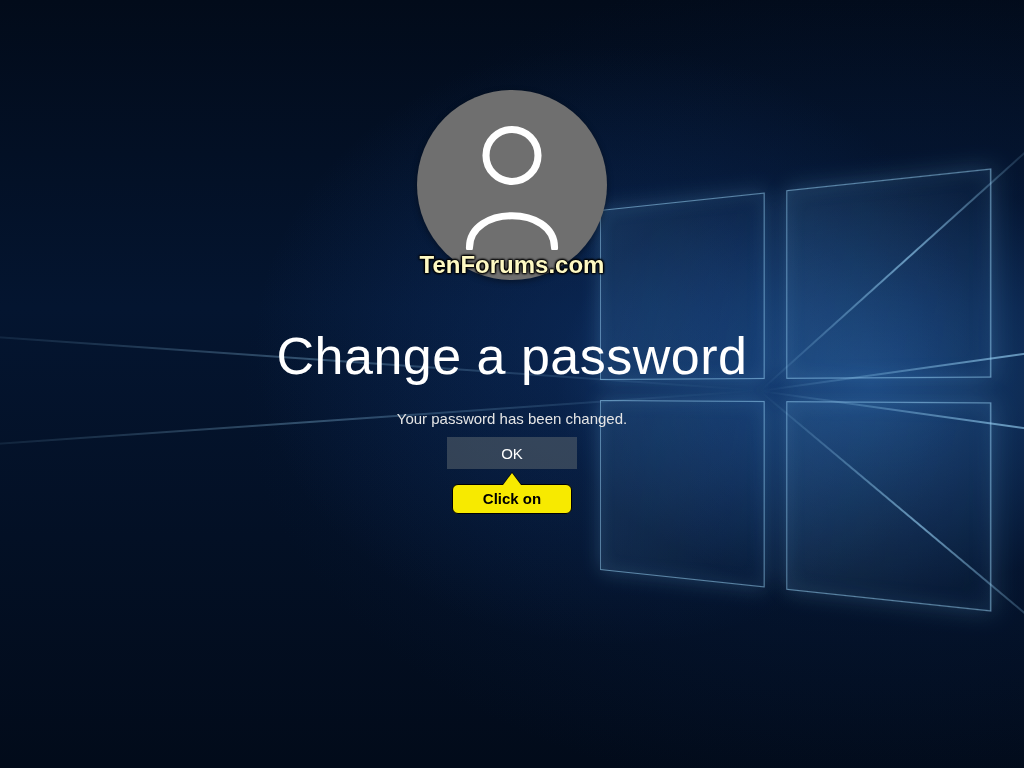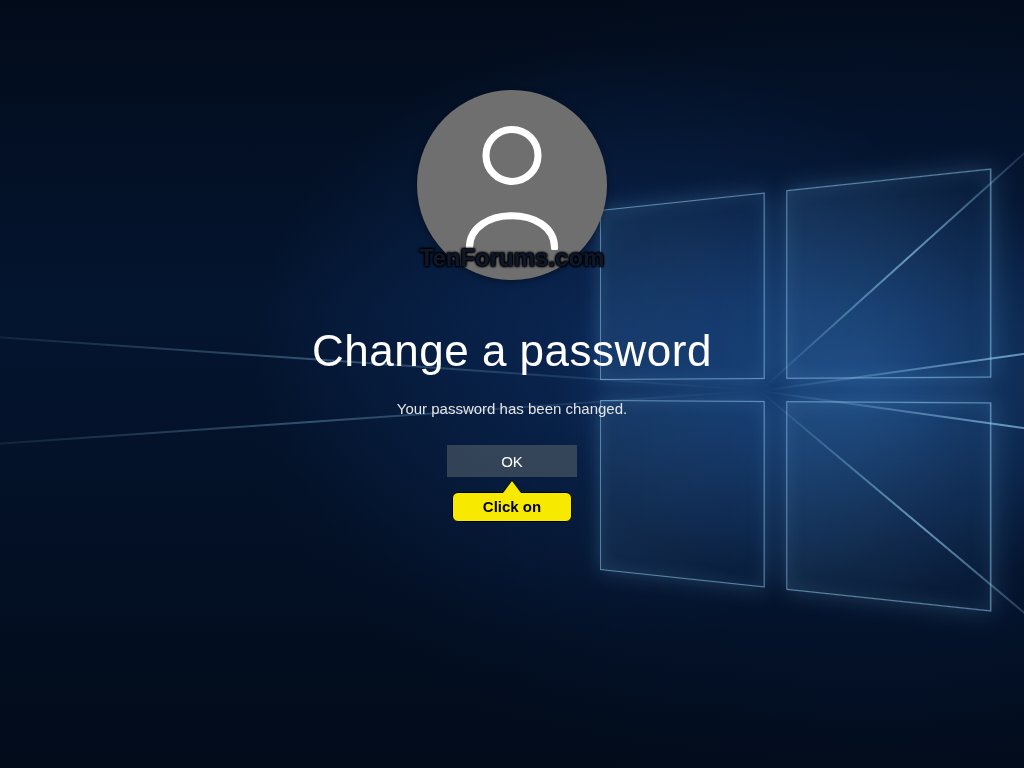--- a/index.html
+++ b/index.html
@@ -62,43 +62,43 @@
       background: #6f6f6f;
       display: flex;
       align-items: center;
       justify-content: center;
       position: relative;
       box-shadow: 0 2px 6px rgba(0,0,0,0.4);
     }
     .avatar svg { width: 120px; height: 130px; }
     .watermark {
       position: absolute;
-      bottom: 8px;
+      bottom: 1px;
       width: 100%;
       text-align: center;
       font-weight: 700;
       font-size: 24px;
-      color: #0f172a;
+      color: #fef9c3;
       text-shadow: 1px 1px 2px #000, -1px -1px 2px #000, 1px -1px 2px #000, -1px 1px 2px #000;
       font-family: Arial, sans-serif;
     }
     .heading {
       margin-top: 46px;
-      font-size: 44px;
+      font-size: 52px;
       font-weight: 300;
       letter-spacing: 0.5px;
     }
     .message {
       margin-top: 24px;
       font-size: 15px;
       font-weight: 400;
       color: #e5e5e5;
     }
     .ok-btn {
-      margin-top: 28px;
+      margin-top: 10px;
       width: 130px;
       height: 32px;
       background: rgba(90,100,110,0.55);
       border: none;
       color: #fff;
       font-size: 15px;
       font-family: inherit;
       cursor: pointer;
       display: flex;
       align-items: center;

